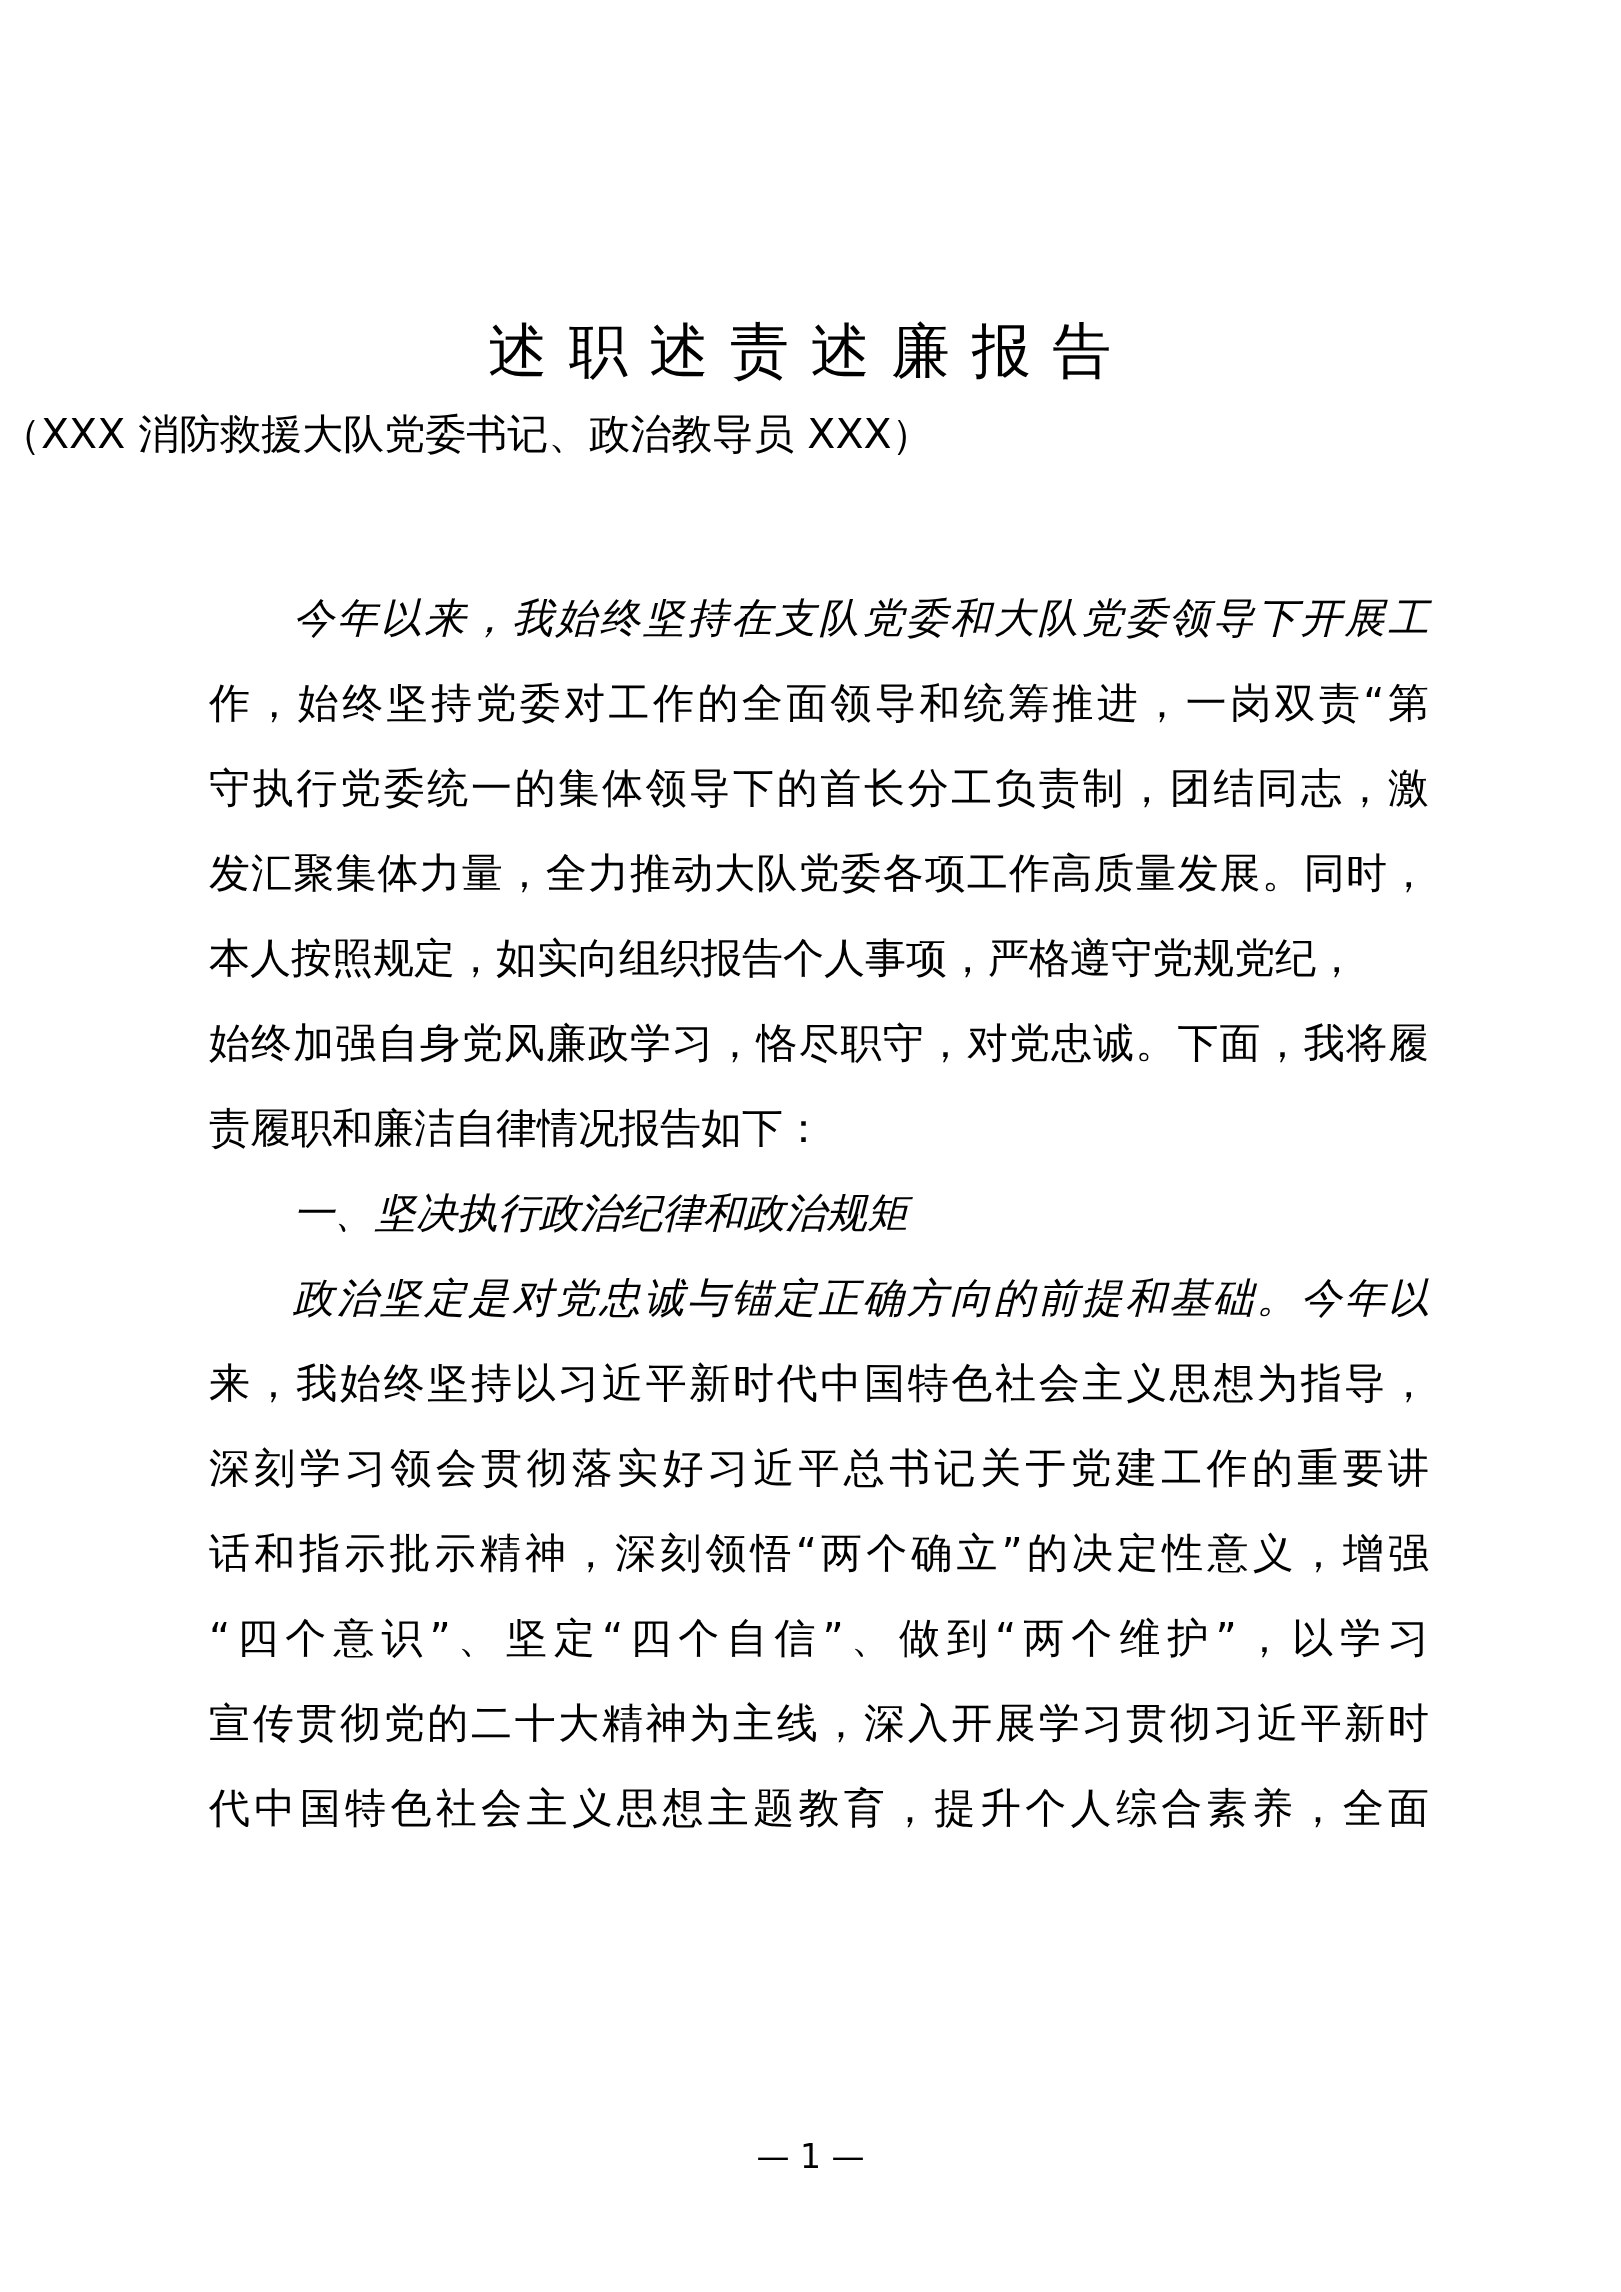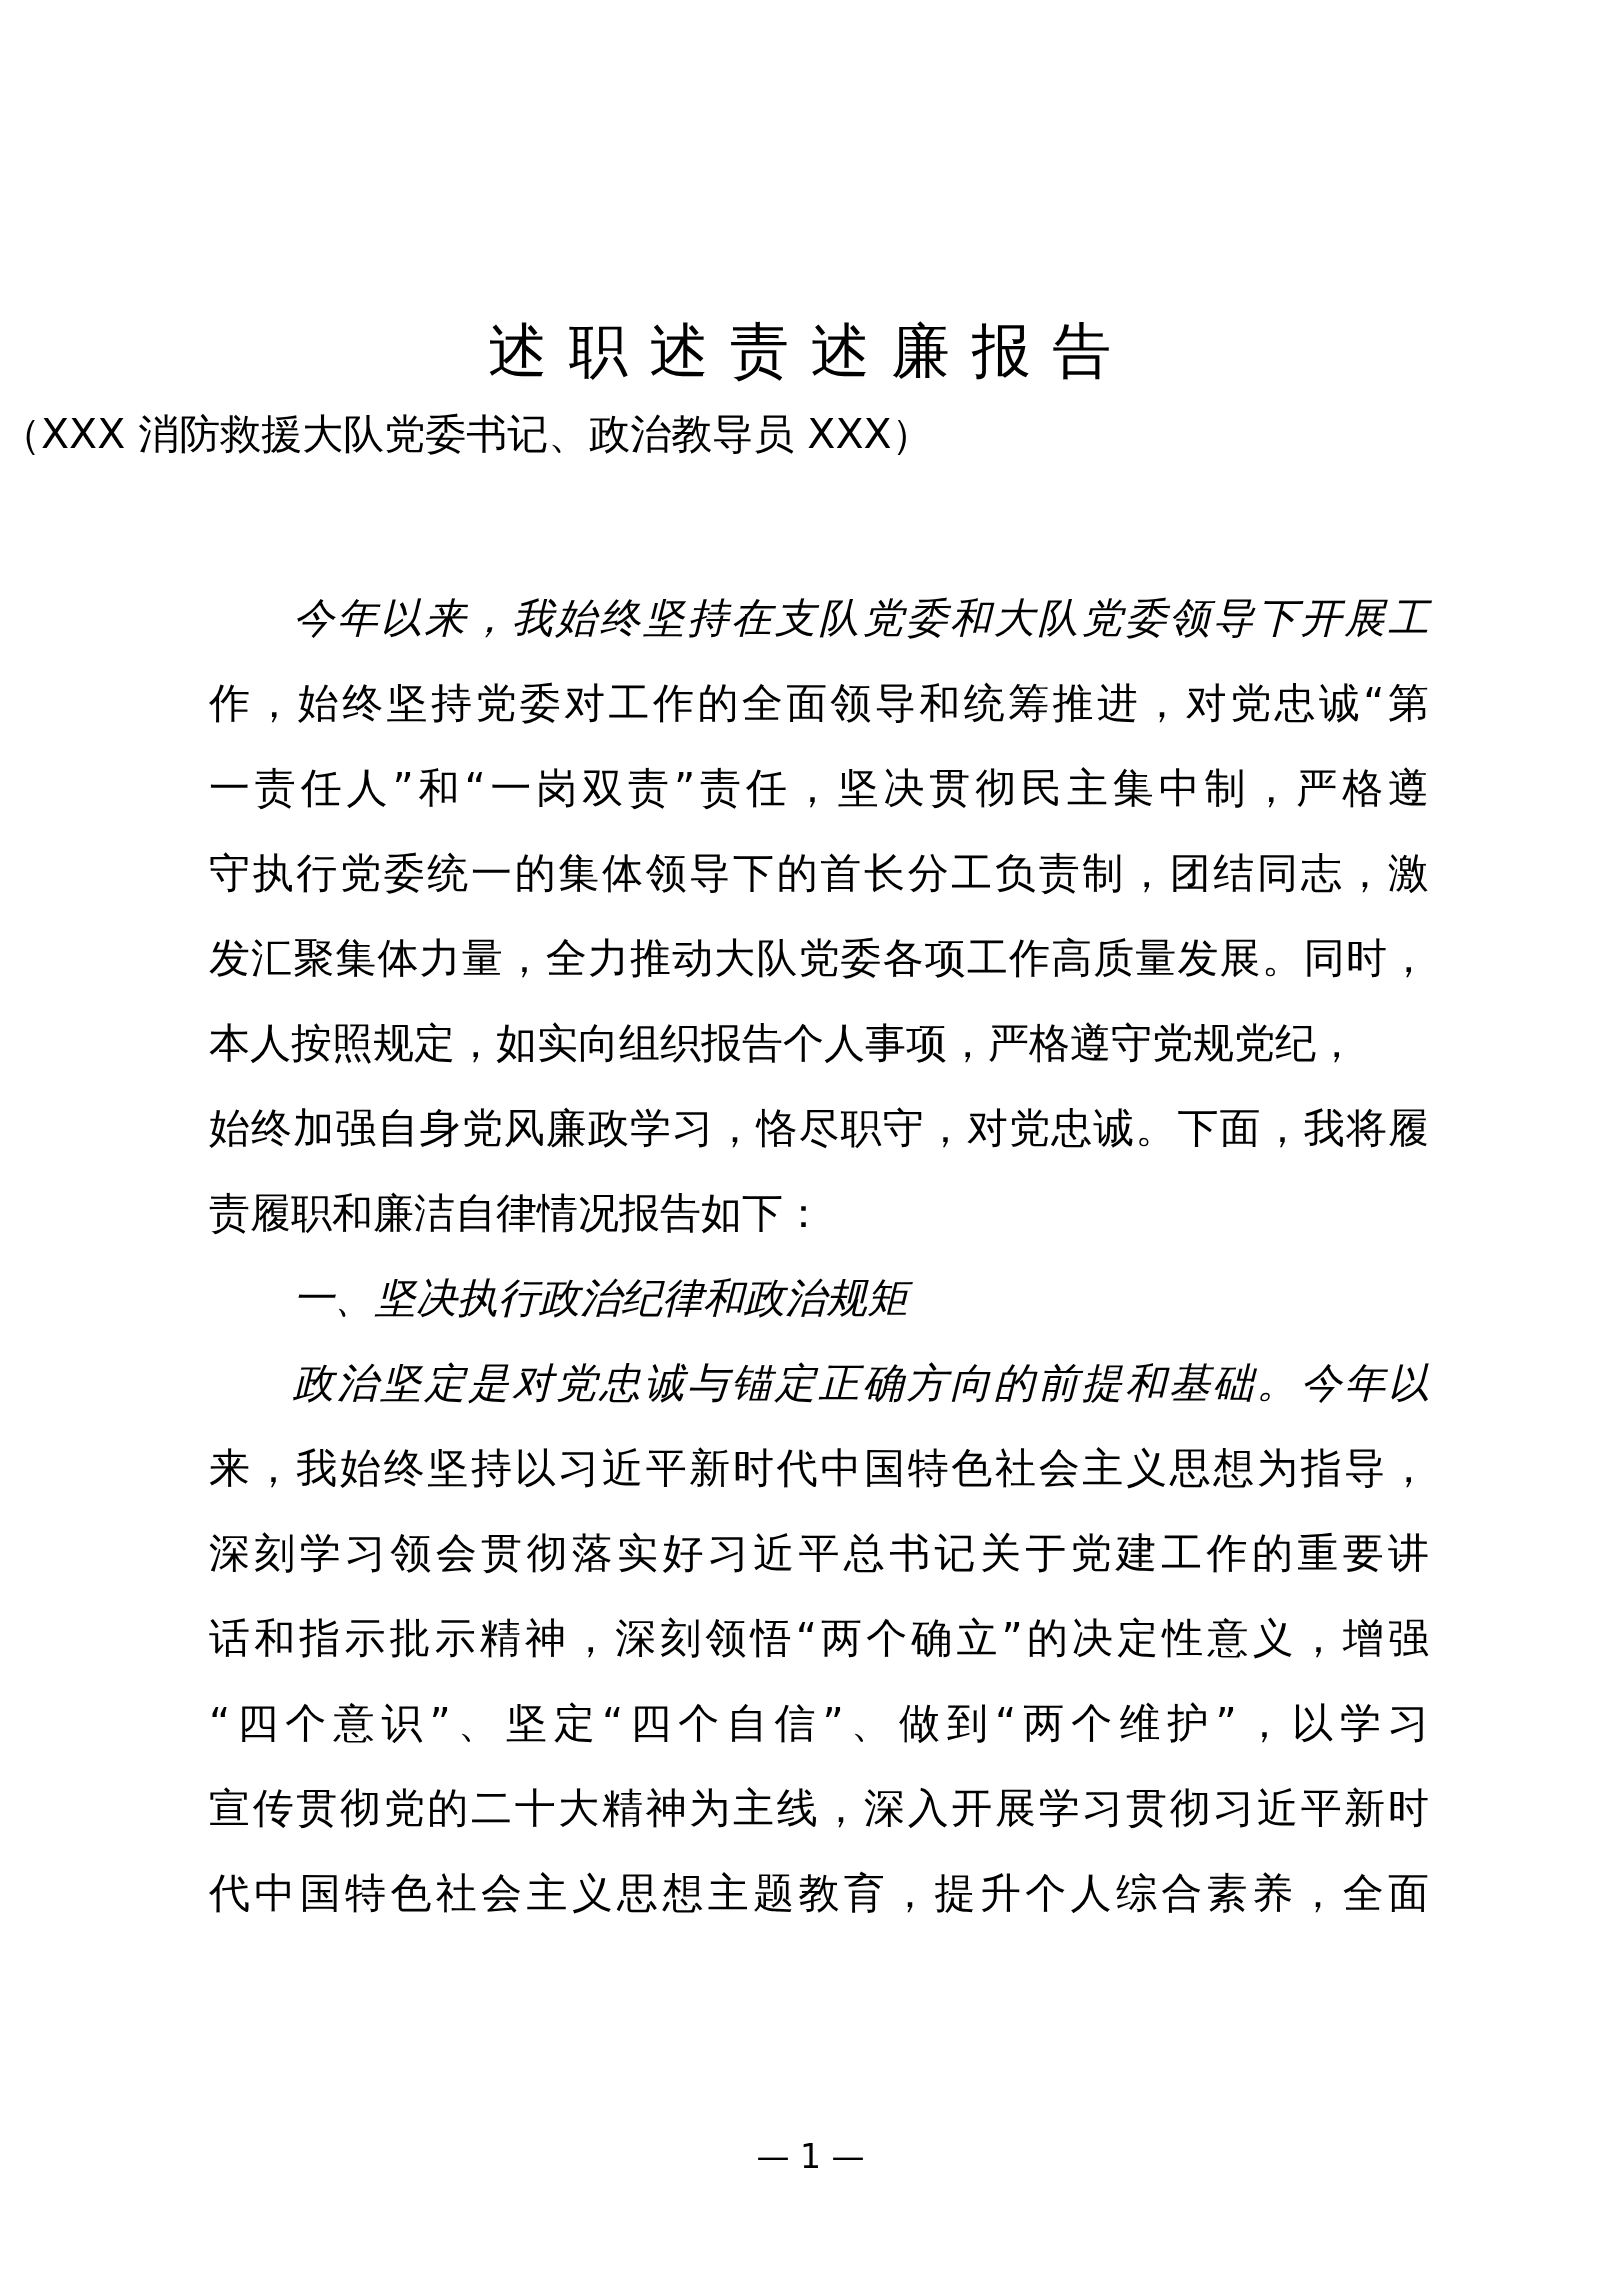--- a/index.html
+++ b/index.html
@@ -21,22 +21,21 @@
 </head>
 <body>
 
 <div class="page">
   <div class="title">述职述责述廉报告</div>
   <div class="subtitle">（XXX 消防救援大队党委书记、政治教导员 XXX）</div>
 
   <div class="body">
     <div>
       <span class="line indent">今年以来，我始终坚持在支队党委和大队党委领导下开展工</span>
-      <span class="line">作，始终坚持党委对工作的全面领导和统筹推进，对党忠诚“第</span>
-      <span class="line">一责任人”和“一岗双责”责任，坚决贯彻民主集中制，严格遵</span>
+      <span class="line">作，始终坚持党委对工作的全面领导和统筹推进，一岗双责“第</span>
       <span class="line">守执行党委统一的集体领导下的首长分工负责制，团结同志，激</span>
       <span class="line">发汇聚集体力量，全力推动大队党委各项工作高质量发展。同时，</span>
       <span class="line last">本人按照规定，如实向组织报告个人事项，严格遵守党规党纪，</span>
       <span class="line">始终加强自身党风廉政学习，恪尽职守，对党忠诚。下面，我将履</span>
       <span class="line last">责履职和廉洁自律情况报告如下：</span>
     </div>
     <div>
       <span class="line last indent">一、坚决执行政治纪律和政治规矩</span>
     </div>
     <div>

